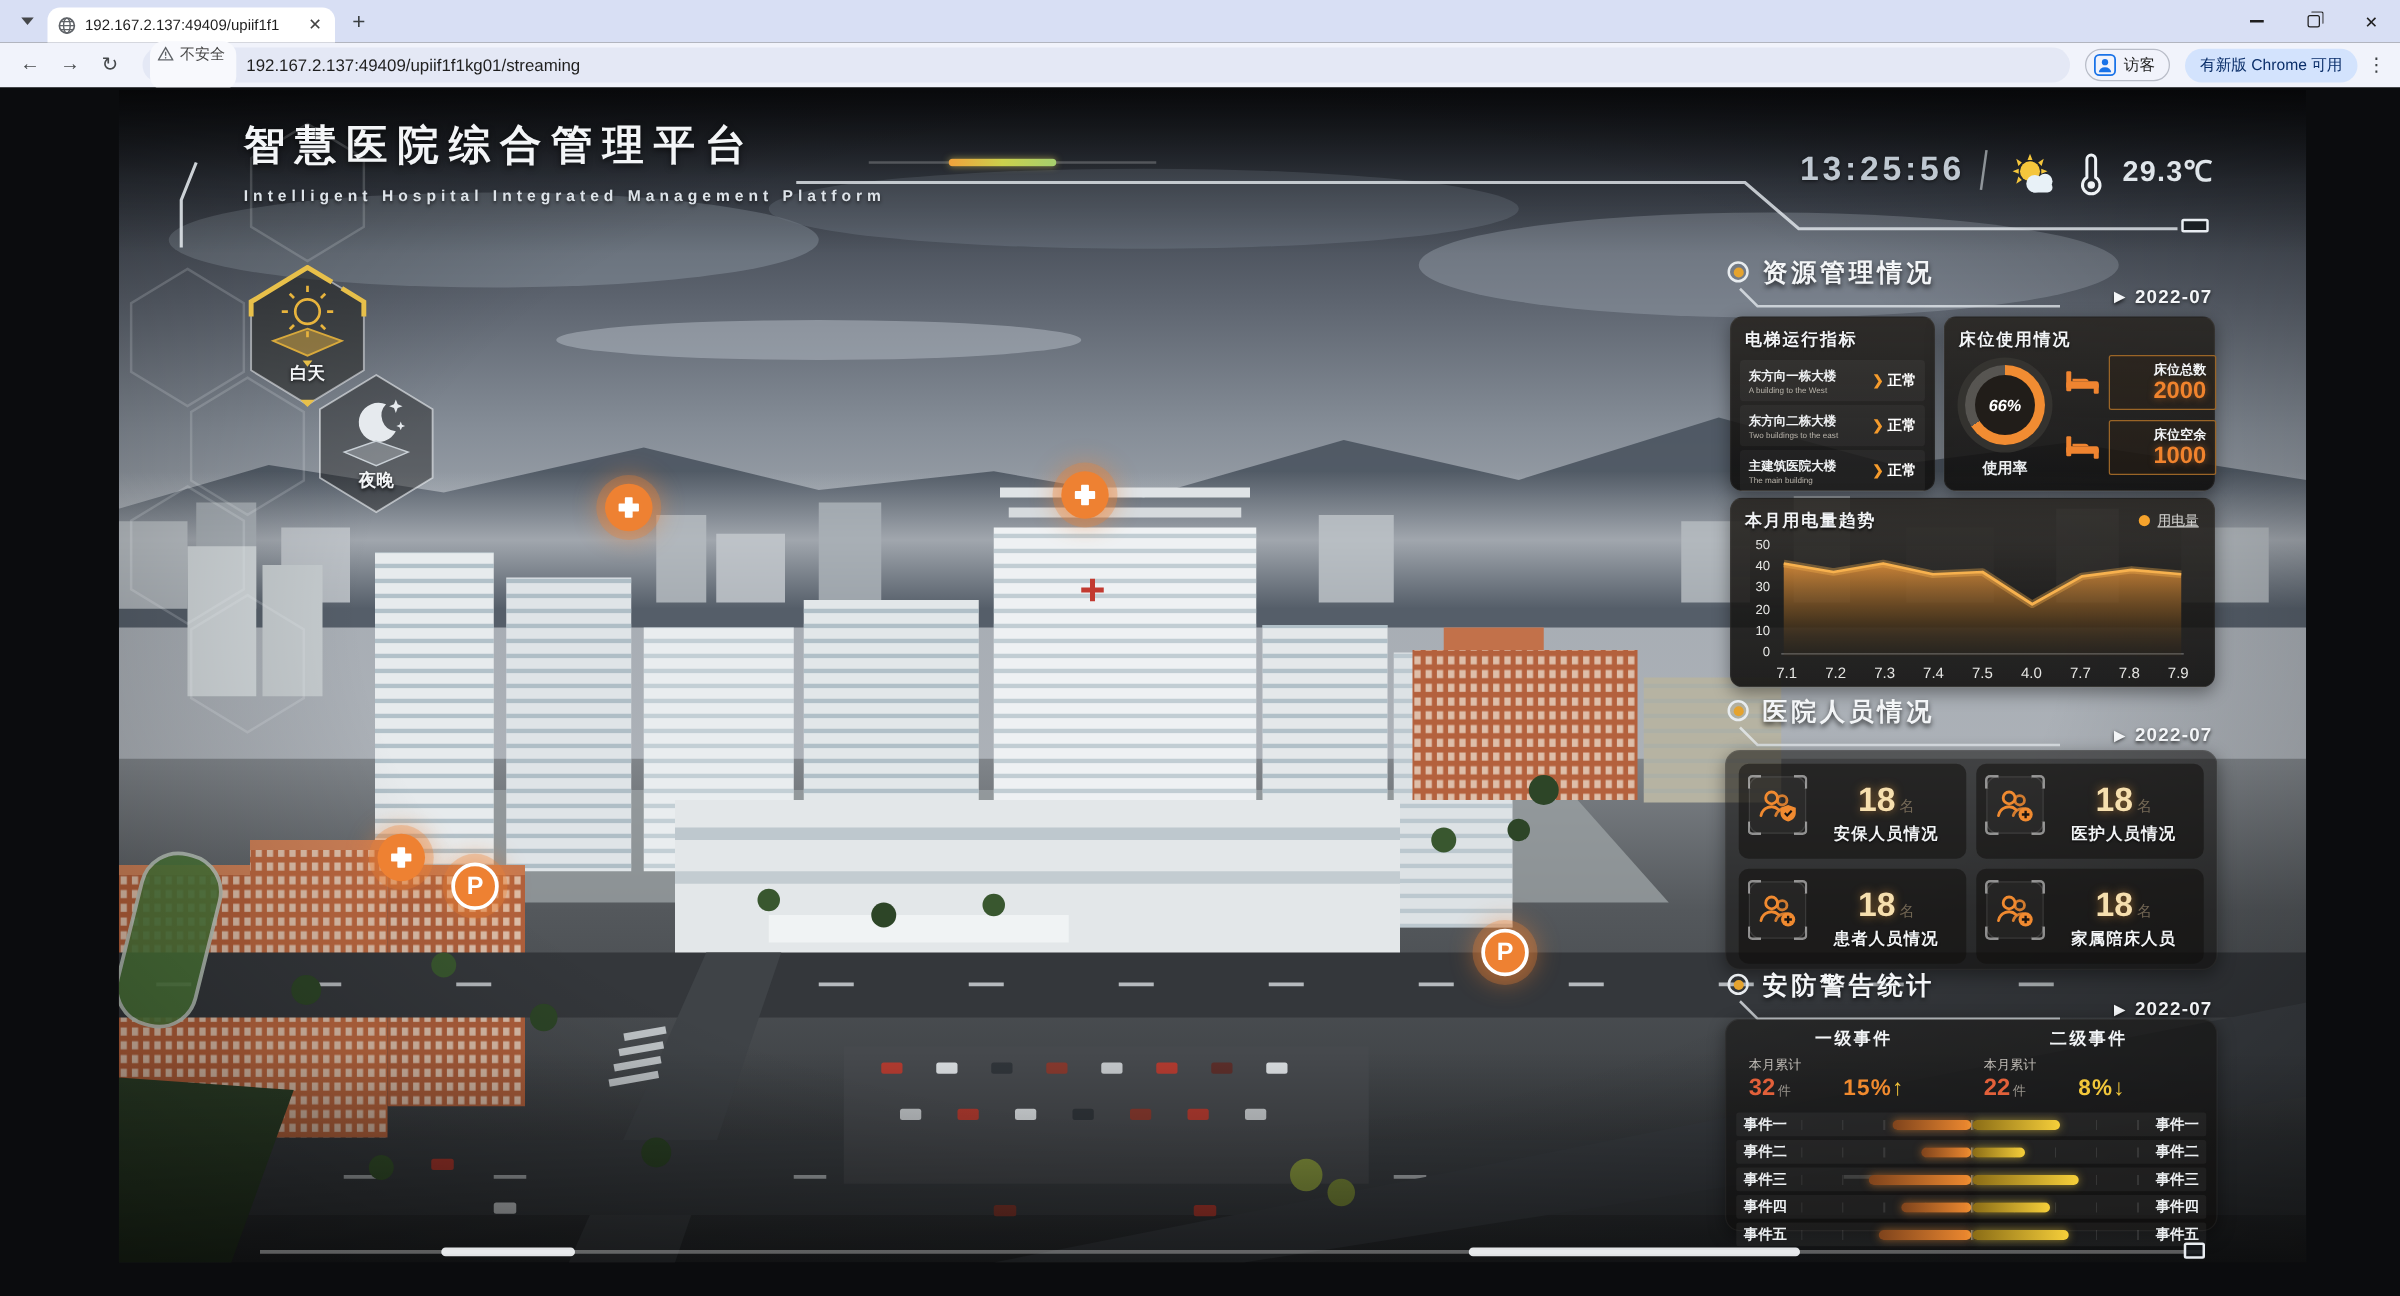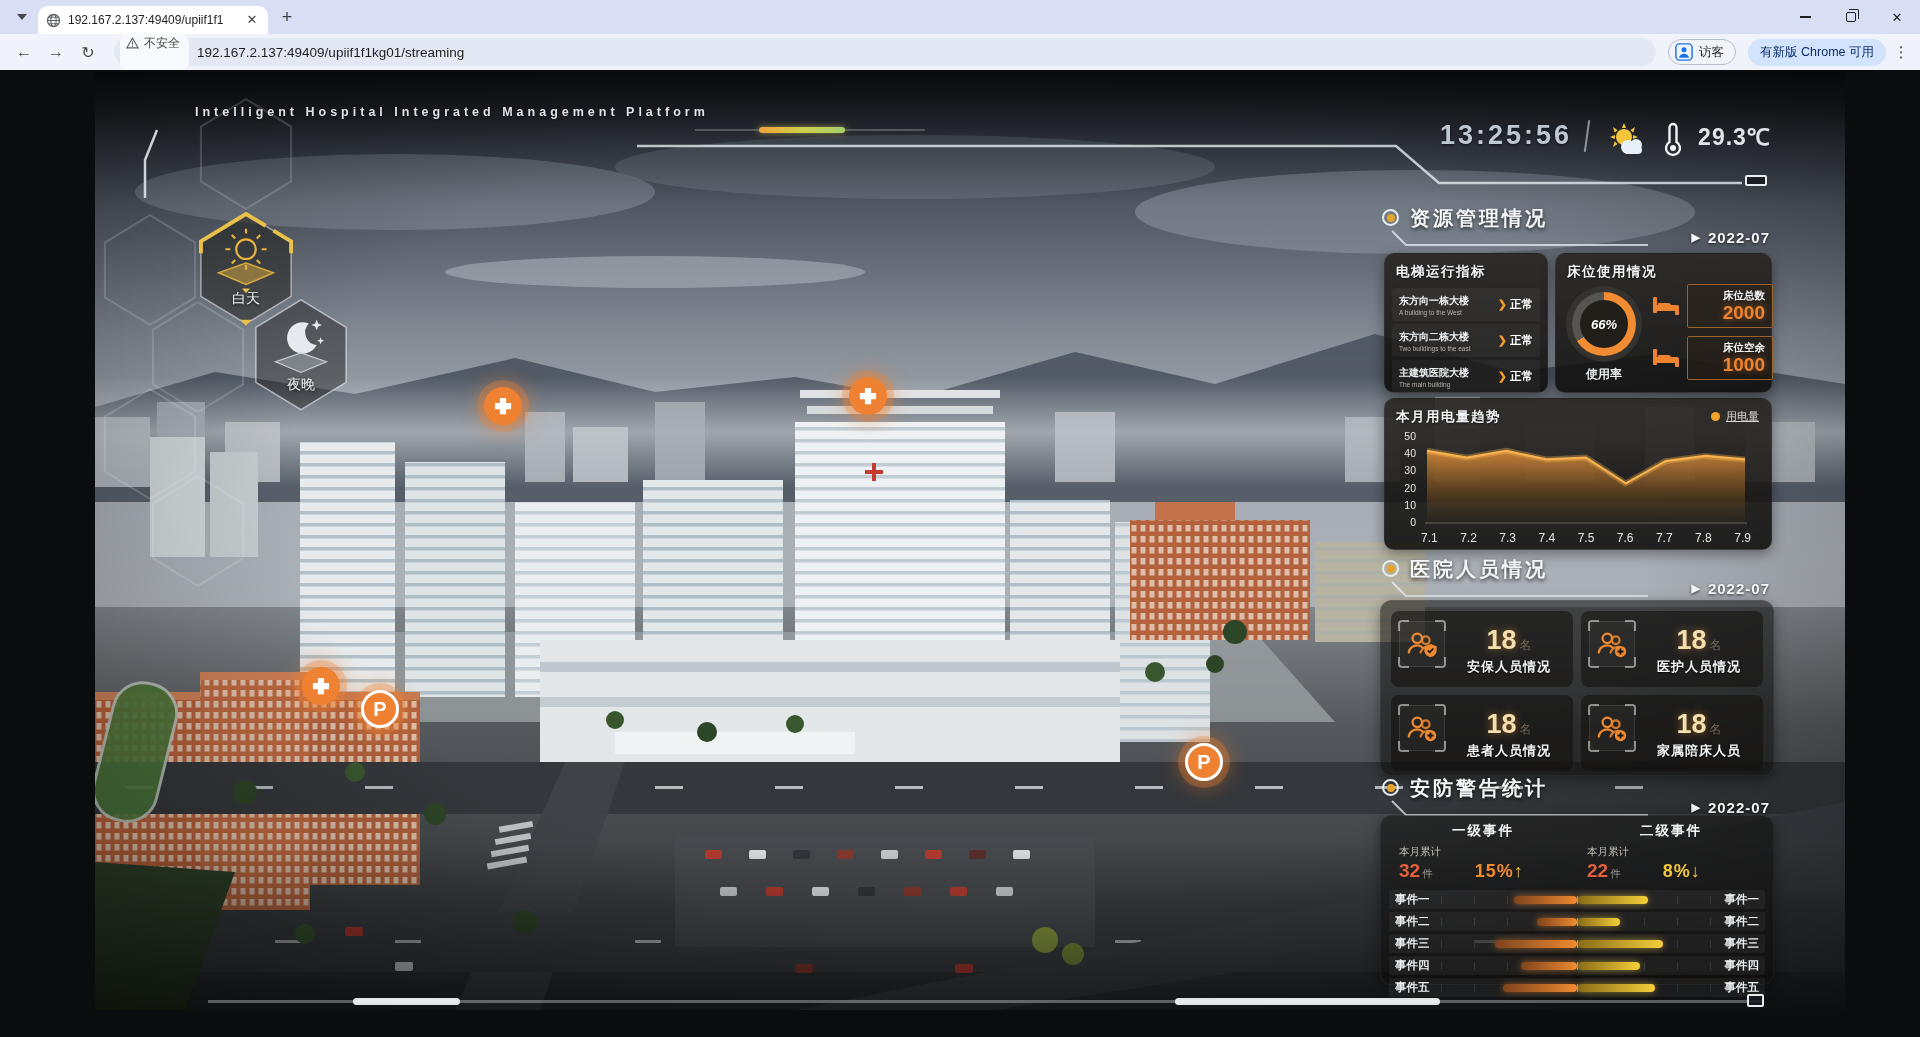--- a/index.html
+++ b/index.html
@@ -78,21 +78,21 @@
     text-shadow:0 1px 3px rgba(0,0,0,0.6); }
   .vsep { width:2px; height:32px; background:rgba(230,236,240,0.55); transform:rotate(8deg); }
   .temp { font-size:23px; font-weight:700; color:#dfe5ea; letter-spacing:1px; }
   .batt { left:1650px; top:103px; width:22px; height:11px; border:2px solid #e9edf2;
     border-radius:2px; background:rgba(20,24,28,0.8); }
 
   
   .hexbtn { width:98px; height:116px; z-index:6; }
   .hexbtn svg { position:absolute; inset:0; }
   .hex-label { position:absolute; left:0; right:0; top:78px; text-align:center;
-    font-size:14px; font-weight:400; color:#f2f4f6; text-shadow:0 1px 3px rgba(0,0,0,0.8); }
+    font-size:14px; font-weight:700; color:#f2f4f6; text-shadow:0 1px 3px rgba(0,0,0,0.8); }
   .hex-faint { position:absolute; width:98px; height:116px; opacity:0.18; z-index:4; pointer-events:none; }
 
   
   .marker { width:38px; height:38px; border-radius:50%; background:#ee8132; z-index:6;
     display:flex; align-items:center; justify-content:center;
     box-shadow:0 0 0 7px rgba(238,129,50,0.30), 0 0 20px 6px rgba(238,129,50,0.45); }
   .marker svg { width:20px; height:20px; }
   .marker.pm { border:3px solid #fff; background:#ee8132; }
   .marker.pm span { color:#fff; font-size:20px; font-weight:700; }
 
@@ -454,20 +454,21 @@
 
     <svg id="headerlines" class="overlay" viewBox="0 0 1750 140">
       <path d="M62 58 L50 88 L50 126" stroke="#dfe4e9" stroke-width="2.5" fill="none" opacity="0.9"></path>
       <path d="M542 74 H1301 L1344 111 H1647" stroke="#e6ebf0" stroke-width="2.5" fill="none" opacity="0.8"></path>
     </svg>
     <div class="overlay progress-track"></div>
     <div class="overlay progress-pill"></div>
     <div class="overlay batt"></div>
 
     <div class="overlay dash-title">
+      <div class="t1">智慧医院综合管理平台</div>
       <div class="t2">Intelligent Hospital Integrated Management Platform</div>
     </div>
 
     <div class="overlay clockbox">
       <span class="clock">13:25:56</span>
       <span class="vsep"></span>
       <svg width="46" height="40" viewBox="0 0 46 40">
         <g fill="#f5c63c">
           <circle cx="22" cy="17" r="8"></circle>
           <path d="M22 3 l2 5 h-4 Z M22 31 l2 -5 h-4 Z M8 17 l5 -2 v4 Z M36 17 l-5 -2 v4 Z M11 7 l4.5 3 l-2.8 2.8 Z M33 7 l-4.5 3 l2.8 2.8 Z M11 27 l4.5 -3 l-2.8 -2.8 Z"></path>
@@ -667,21 +668,21 @@
             <path id="power-glow" fill="none" stroke="rgba(247,177,78,0.35)" stroke-width="6" stroke-linejoin="round" d="M6.0,19.8 L45.8,26.6 L85.5,19.8 L125.3,28.4 L165.0,26.6 L204.8,52.4 L244.5,30.1 L284.3,24.9 L324.0,28.4"></path>
             <path id="power-line" fill="none" stroke="#f7b14e" stroke-width="2.2" stroke-linejoin="round" d="M6.0,19.8 L45.8,26.6 L85.5,19.8 L125.3,28.4 L165.0,26.6 L204.8,52.4 L244.5,30.1 L284.3,24.9 L324.0,28.4"></path>
           </svg>
         </div>
         <div class="xlabels" id="power-xlabels">
             <span>7.1</span>
             <span>7.2</span>
             <span>7.3</span>
             <span>7.4</span>
             <span>7.5</span>
-            <span>7.6</span>
+            <span>4.0</span>
             <span>7.7</span>
             <span>7.8</span>
             <span>7.9</span>
           </div>
       </div>
 
       <div class="sec-header" style="top:486px">
         <span class="sec-dot"></span>
         <span class="sec-title">医院人员情况</span>
         <svg class="sec-line" viewBox="0 0 260 18" preserveAspectRatio="none">

